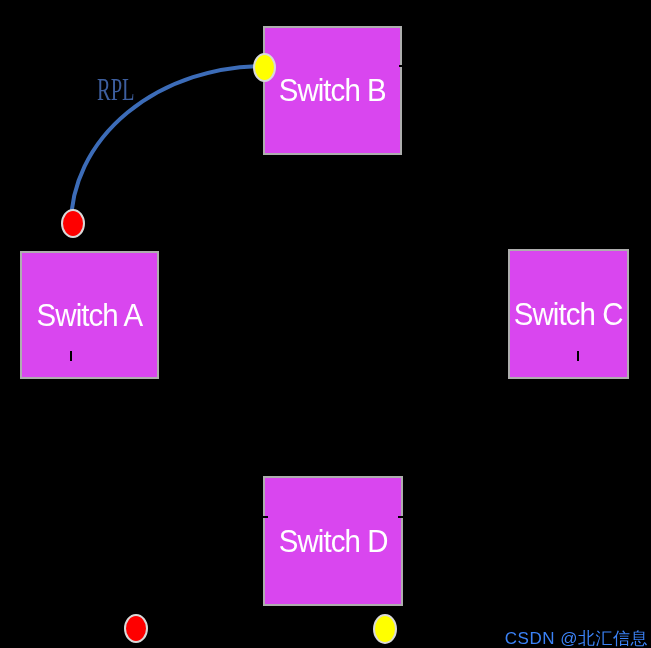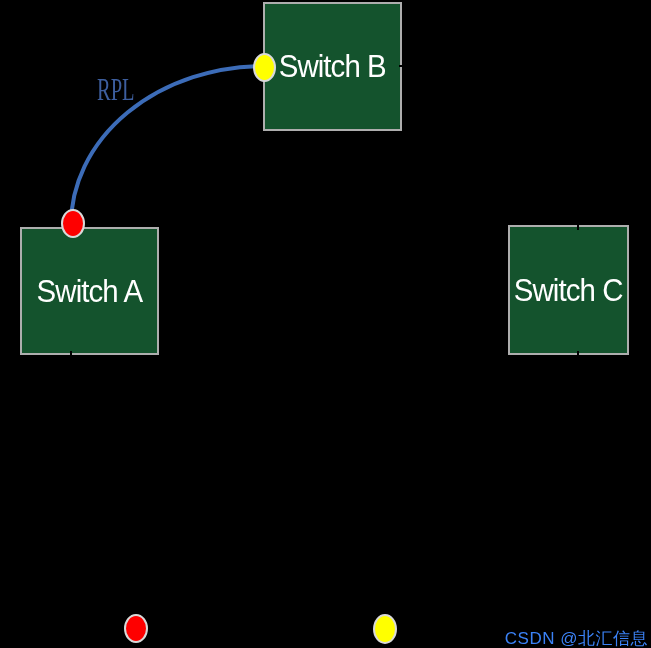--- a/index.html
+++ b/index.html
@@ -17,24 +17,25 @@
   
   .link-svg {
     position: absolute; left: 0; top: 0;
     width: 651px; height: 648px;
     z-index: 2;
   }
   
   .node {
     position: absolute;
     box-sizing: border-box;
-    background: #14532d;
+    background: #d946ef;
     border: 2px solid #aeaeae;
     display: flex; align-items: center; justify-content: center;
     z-index: 1;
+    margin-top: 24px;
   }
   .node span {
     color: #ffffff;
     font-size: 32px;
     letter-spacing: -1px;
     white-space: nowrap;
     transform: scaleX(0.92);
   }
   .node-a { left: 20px;   top: 227px; width: 139px; height: 128px; }
   .node-b { left: 263px; top: 2px;   width: 139px; height: 129px; }
@@ -98,20 +99,23 @@
 
   <div class="node node-a">
     <span>Switch A</span>
   </div>
   <div class="node node-b">
     <span>Switch B</span>
   </div>
   <div class="node node-c">
     <span>Switch C</span>
   </div>
+  <div class="node node-d">
+    <span>Switch D</span>
+  </div>
 
   <div class="rpl-label">RPL</div>
 
   <div class="dot red port-red"></div>
   <div class="dot yellow port-yellow"></div>
 
   <div class="stub v stub-a-bottom"></div>
   <div class="stub h stub-b-right"></div>
   <div class="stub v stub-c-top"></div>
   <div class="stub v stub-c-bottom"></div>

